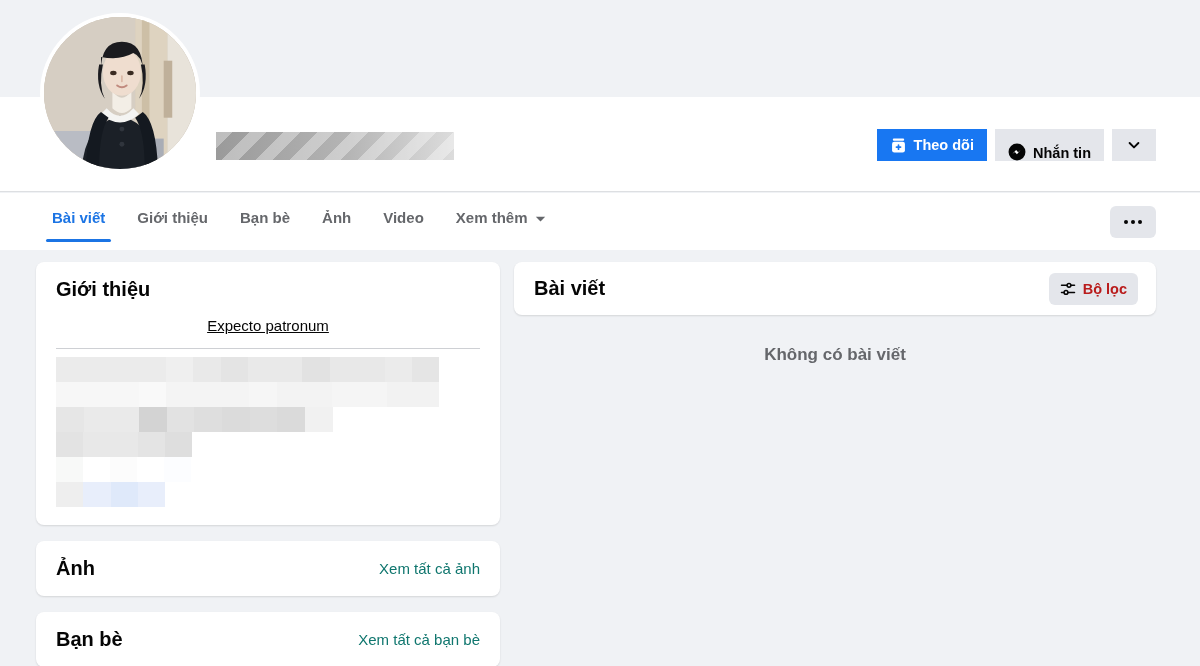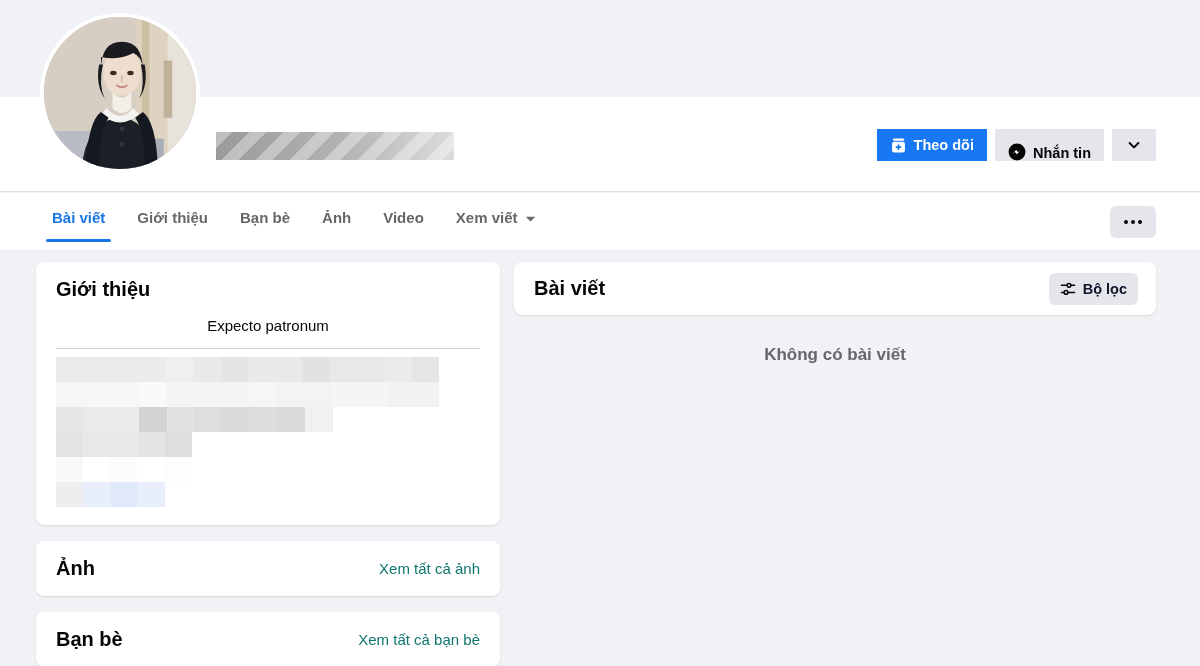--- a/index.html
+++ b/index.html
@@ -117,20 +117,21 @@
   .col-left { position: absolute; left: 36px; top: 12px; width: 464px; }
   .col-right { position: absolute; left: 514px; top: 12px; width: 642px; }
 
   .intro-card { padding: 16px 20px 18px; }
   .card-title { font-size: 20px; font-weight: bold; color: #050505; }
   .bio {
     text-align: center;
     font-size: 15px; color: #050505;
     margin-top: 16px; padding-bottom: 14px;
     border-bottom: 1px solid #ced0d4;
+    text-decoration: underline;
   }
 
   .blur-rows { margin-top: 8px; }
   .blur-row { height: 25px; display: flex; }
   .blur-row span { display: block; height: 100%; }
 
   .row-card {
     margin-top: 16px;
     padding: 16px 20px;
     display: flex; align-items: center; justify-content: space-between;
@@ -139,21 +140,21 @@
 
   .posts-header {
     padding: 14px 18px 14px 20px;
     display: flex; align-items: center; justify-content: space-between;
     height: 53px;
   }
   .filter-btn {
     display: flex; align-items: center; gap: 7px;
     background: #e4e6eb; border-radius: 6px;
     height: 32px; padding: 0 11px;
-    font-size: 14.5px; font-weight: bold; color: #0f172a;
+    font-size: 14.5px; font-weight: bold; color: #b91c1c;
     cursor: pointer;
   }
   .empty-posts {
     margin-top: 30px;
     text-align: center;
     font-size: 17px; font-weight: bold;
     color: #65676b;
   }
 </style>
 </head>
@@ -229,21 +230,21 @@
     <div class="tab">
       <span>Bạn bè</span>
     </div>
     <div class="tab">
       <span>Ảnh</span>
     </div>
     <div class="tab">
       <span>Video</span>
     </div>
     <div class="tab">
-      <span>Xem viết</span>
+      <span>Xem thêm</span>
       <span class="caret">
         <svg width="11" height="8" viewBox="0 0 11 8">
             <path d="M0.8 1.8 L5.5 6.4 L10.2 1.8 z" fill="#65676b"></path>
           </svg>
       </span>
     </div>
   </div>
 </div>
 
 <div class="more-btn">

